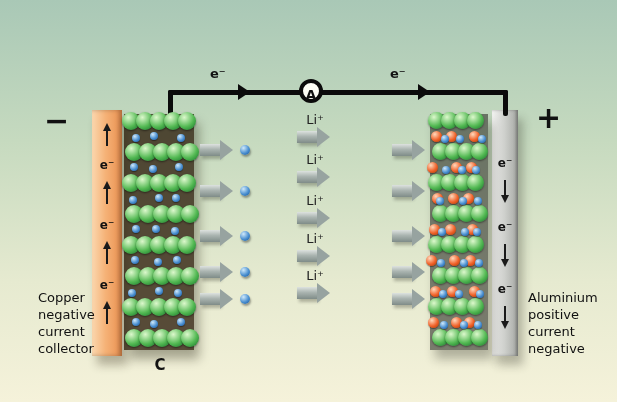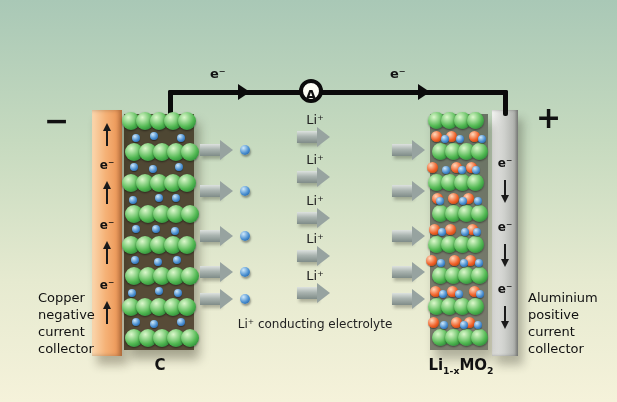--- a/index.html
+++ b/index.html
@@ -271,18 +271,16 @@
   <div class="li-label" style="top:268px;">Li⁺</div>
   <div class="garrow" style="left:297px; top:287px;"></div>
 
   <div class="garrow" style="left:392px; top:144px;"></div>
   <div class="garrow" style="left:392px; top:185px;"></div>
   <div class="garrow" style="left:392px; top:230px;"></div>
   <div class="garrow" style="left:392px; top:266px;"></div>
   <div class="garrow" style="left:392px; top:293px;"></div>
 
   <div class="caption cu-cap">Copper negative current collector</div>
-  <div class="caption al-cap">Aluminium positive current collector</div>
-  <div class="caption elyte">Li⁺ conducting electrolyte</div>
+  <div class="caption al-cap">Aluminium positive current negative</div>
   <div class="formula anode">C</div>
-  <div class="formula cathode"><span>Li</span><sub>1-x</sub><span>MO</span><sub>2</sub></div>
 
 </div>
 
 </body></html>

